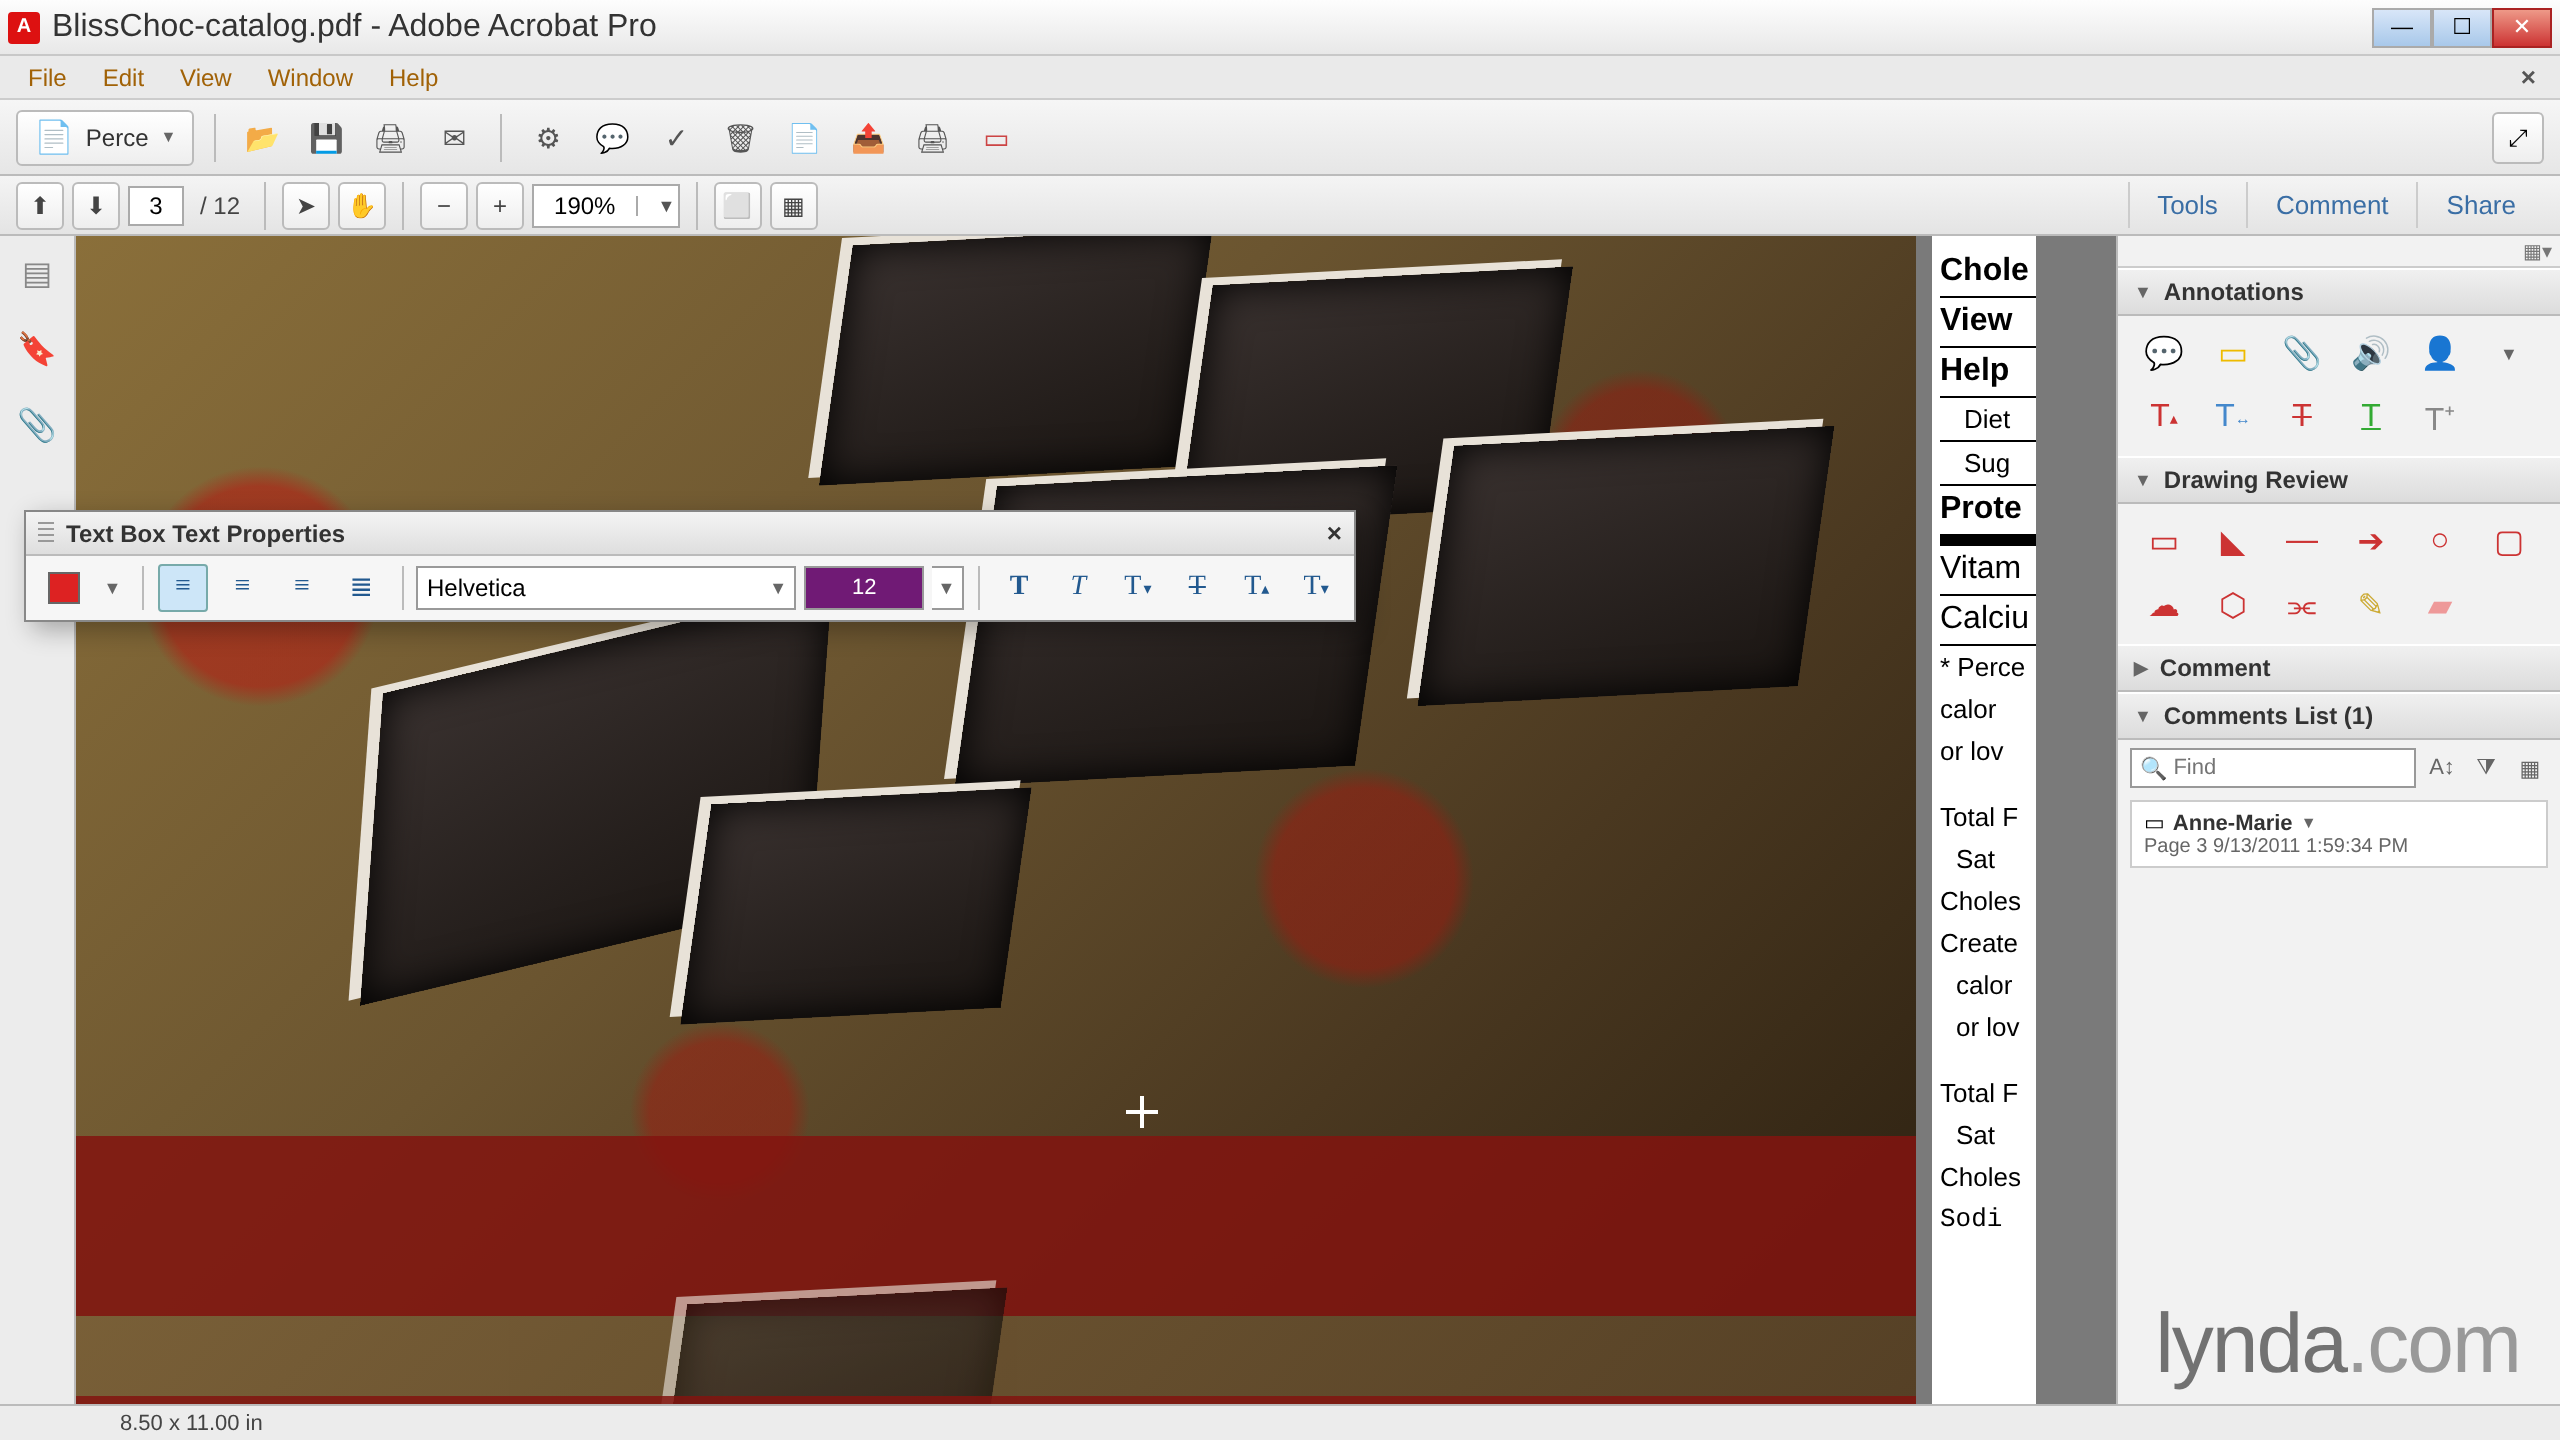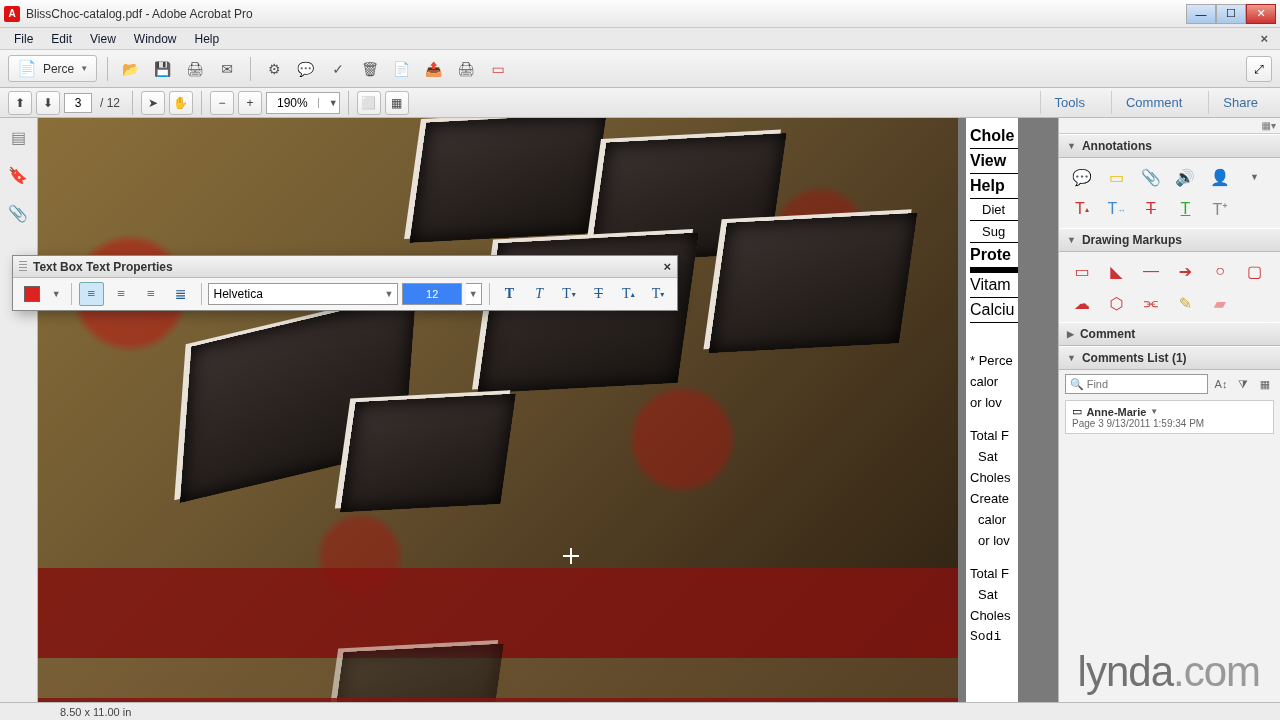--- a/index.html
+++ b/index.html
@@ -1,49 +1,49 @@
 <!DOCTYPE html>
 <html><head>
 <meta charset="utf-8">
 <style>
 * { margin: 0; padding: 0; box-sizing: border-box; font-family: "Segoe UI", Tahoma, sans-serif; }
 body { width: 1280px; height: 720px; background: #f0f0f0; overflow: hidden; position: relative; }
 
 
 .titlebar { height: 28px; background: linear-gradient(#fdfdfd,#e8e8e8); border-bottom: 1px solid #c8c8c8; display: flex; align-items: center; padding: 0 4px; }
 .titlebar .app-icon { width: 16px; height: 16px; background: #d11; border-radius: 2px; margin-right: 6px; display:flex;align-items:center;justify-content:center;font-size:10px;color:#fff;font-weight:bold;}
-.titlebar .title { font-size: 12px; color: #333; flex: 1; }
+.titlebar .title { font-size: 16px; color: #333; flex: 1; }
 .win-controls { display: flex; gap: 0; margin-left: auto; }
 .win-btn { width: 30px; height: 20px; display: flex; align-items: center; justify-content: center; font-size: 11px; border: 1px solid #aaa;background:linear-gradient(#f8f8f8,#e2e2e2); }
 .win-btn.close { background: linear-gradient(#e98,#c33); color: #fff; border-color:#a22;}
 .win-btn.max{background:linear-gradient(#d8e6f8,#a8c8ea);}
 .win-btn.min{background:linear-gradient(#d8e6f8,#a8c8ea);}
 
 
 .menubar { height: 22px; background: #eaeaea; display: flex; align-items: center; padding: 0 6px; gap: 2px; border-bottom: 1px solid #ccc; }
-.menubar span { font-size: 12px; color: #0f172a; padding: 2px 8px; cursor: default; }
+.menubar span { font-size: 12px; color: #a16207; padding: 2px 8px; cursor: default; }
 .menubar .close-x { margin-left: auto; font-size: 13px; padding: 2px 6px; color:#555; font-weight:bold;}
 
 
 .toolbar { background: linear-gradient(#f6f6f6,#e6e6e6); border-bottom: 1px solid #bbb; display: flex; align-items: center; padding: 6px 8px; gap: 6px; height: 38px; }
 .tb-btn { width: 26px; height: 26px; border: 1px solid transparent; border-radius: 3px; display: flex; align-items: center; justify-content: center; font-size: 14px; color: #555; cursor: pointer; }
 .tb-sep { width: 1px; height: 24px; background: #bbb; margin: 0 4px; }
 .create-btn { display: flex; align-items: center; gap: 6px; border: 1px solid #bbb; border-radius: 3px; padding: 3px 8px; background: linear-gradient(#fff,#eee); font-size: 12px; color:#333; }
 .create-btn .dd { font-size: 8px; color:#666; }
 .expand-btn { margin-left: auto; width:26px;height:26px;border:1px solid #bbb;border-radius:3px;display:flex;align-items:center;justify-content:center;font-size:12px;background:linear-gradient(#fff,#eee);}
 
 
 .navbar { background: linear-gradient(#f4f4f4,#e4e4e4); border-bottom: 1px solid #bbb; display: flex; align-items: center; padding: 3px 8px; gap: 4px; height: 30px; }
 .nav-btn { width: 24px; height: 24px; border: 1px solid #bbb; border-radius: 3px; display: flex; align-items: center; justify-content: center; background: linear-gradient(#fff,#eee); font-size: 12px; cursor:pointer; color:#444;}
 .page-input { width: 28px; height: 20px; border: 1px solid #aaa; text-align: center; font-size: 12px; background:#fff; }
 .page-total { font-size: 12px; color: #444; padding: 0 4px; }
 .zoom-box { display: flex; align-items: center; border: 1px solid #aaa; height: 22px; background:#fff;}
 .zoom-box span { font-size: 12px; padding: 0 10px; }
 .zoom-box .zdd { border-left: 1px solid #aaa; width:16px; text-align:center; font-size:9px; color:#555; }
-.right-links { margin-left: auto; display: flex; gap: 12px; }
+.right-links { margin-left: auto; display: flex; gap: 0; }
 .right-links a { font-size: 13px; color: #3a6ea5; padding: 4px 14px; border-left: 1px solid #ccc; text-decoration: none; font-weight: 500; cursor:pointer;}
 
 
 .main { display: flex; height: calc(720px - 28px - 22px - 38px - 30px - 18px); }
 .left-rail { width: 38px; background: #ececec; border-right: 1px solid #bbb; display: flex; flex-direction: column; align-items: center; padding: 8px 0; gap: 16px; }
 .left-rail div { width: 22px; height: 22px; display:flex;align-items:center;justify-content:center;font-size:16px;color:#888;cursor:pointer; }
 
 .doc-area { flex: 1; background: #7a7a7a; position: relative; overflow: hidden; display:flex; }
 .doc-page-left { width: 920px; height: 100%; position: relative; overflow:hidden; }
 .doc-photo { position:absolute; inset:0; background: linear-gradient(135deg,#8a6f3a 0%,#6b5530 40%,#4a3820 70%,#2a1f10 100%); }
@@ -103,21 +103,21 @@
 .textprops .tp-title { background: linear-gradient(#f4f4f4,#dedede); border-bottom: 1px solid #bbb; padding: 3px 6px; font-size: 12px; font-weight: bold; color: #333; display:flex; align-items:center; }
 .textprops .tp-title .grip { width:8px; height:12px; background: repeating-linear-gradient(#999 0 1px, transparent 1px 3px); margin-right:6px;}
 .textprops .tp-title .tp-close { margin-left:auto; cursor:pointer; font-weight:bold; font-size:13px;}
 .textprops .tp-body { display: flex; align-items: center; padding: 4px 6px; gap: 4px; background:#f6f6f6;}
 .tp-btn { width: 26px; height: 24px; border: 1px solid transparent; border-radius: 2px; display:flex;align-items:center;justify-content:center;font-size:14px;color:#22598f;cursor:pointer; font-family: Georgia, serif;}
 .tp-btn.active { border-color:#7aa; background:#cde6f8; }
 .tp-btn .sub { font-size:8px; margin-left:1px;}
 .tp-sep { width:1px; height:22px; background:#bbb; margin:0 3px;}
 .font-select { flex:0 0 190px; height:22px; border:1px solid #999; background:#fff; font-size:12px; padding:0 4px; display:flex;align-items:center;justify-content:space-between;}
 .font-select .dd{font-size:9px;color:#666;}
-.size-select { width:60px; height:22px; border:1px solid #999; background:#3b82f6; color:#fff; font-size:11px; display:flex;align-items:center;justify-content:center;}
+.size-select { width:60px; height:22px; border:1px solid #999; background:#701a75; color:#fff; font-size:11px; display:flex;align-items:center;justify-content:center;}
 .size-dd { width:16px; height:22px; border:1px solid #999; border-left:none; background:#fff; font-size:9px; display:flex;align-items:center;justify-content:center;color:#666;}
 .color-sw { width:16px; height:16px; background:#d22; border:1px solid #666; }
 .color-dd { font-size:9px; color:#666; padding:0 3px;}
 
 
 .statusbar { position:absolute; bottom:0; left:0; right:0; height:18px; background:#ececec; border-top:1px solid #bbb; display:flex; align-items:center; padding:0 10px 0 60px; font-size:11px; color:#444;}
 .watermark { position:absolute; right:20px; bottom:24px; font-size:42px; font-weight:300; color:rgba(80,80,80,.55); letter-spacing:-1px; pointer-events:none; z-index:60;}
 .watermark b{color:rgba(60,60,60,.7);font-weight:500;}
 </style>
 </head>
@@ -215,21 +215,21 @@
     </div>
     <div class="doc-page-right">
       <div class="nutr">Chole</div>
       <div class="nutr">View</div>
       <div class="nutr">Help</div>
       <div class="nutr sm" style="padding-left:12px;">Diet</div>
       <div class="nutr sm" style="padding-left:12px;">Sug</div>
       <div class="nutr thick">Prote</div>
       <div class="nutr" style="font-weight:normal;">Vitam</div>
       <div class="nutr" style="font-weight:normal;">Calciu</div>
-      <div class="nutr sm" style="border:none;margin-top:27px;">* Perce</div>
+      <div class="nutr sm" style="border:none;">* Perce</div>
       <div class="nutr sm" style="border:none;">calor</div>
       <div class="nutr sm" style="border:none;">or lov</div>
       <div class="gap"></div>
       <div class="nutr sm" style="border:none;">Total F</div>
       <div class="nutr sm" style="border:none;padding-left:8px;">Sat</div>
       <div class="nutr sm" style="border:none;">Choles</div>
       <div class="nutr sm" style="border:none;">Create</div>
       <div class="nutr sm" style="border:none;padding-left:8px;">calor</div>
       <div class="nutr sm" style="border:none;padding-left:8px;">or lov</div>
       <div class="gap"></div>
@@ -257,21 +257,21 @@
       <div class="ann-tool" style="font-size:9px;color:#666;">▼</div>
       <div class="ann-tool" style="color:#c33;">T<sub style="font-size:8px;">▴</sub></div>
       <div class="ann-tool" style="color:#48c;">T<sub style="font-size:8px;">↔</sub></div>
       <div class="ann-tool" style="color:#c33;text-decoration:line-through;">T</div>
       <div class="ann-tool" style="color:#3a3;text-decoration:underline;">T</div>
       <div class="ann-tool" style="color:#888;">T⁺</div>
       <div></div>
     </div>
     <div class="accordion-hdr">
       <span class="tri">▼</span>
-      <span>Drawing Markups</span>
+      <span>Drawing Review</span>
     </div>
     <div class="draw-body">
       <div class="draw-tool">▭</div>
       <div class="draw-tool">◣</div>
       <div class="draw-tool">—</div>
       <div class="draw-tool">➔</div>
       <div class="draw-tool">○</div>
       <div class="draw-tool">▢</div>
       <div class="draw-tool">☁</div>
       <div class="draw-tool">⬡</div>

